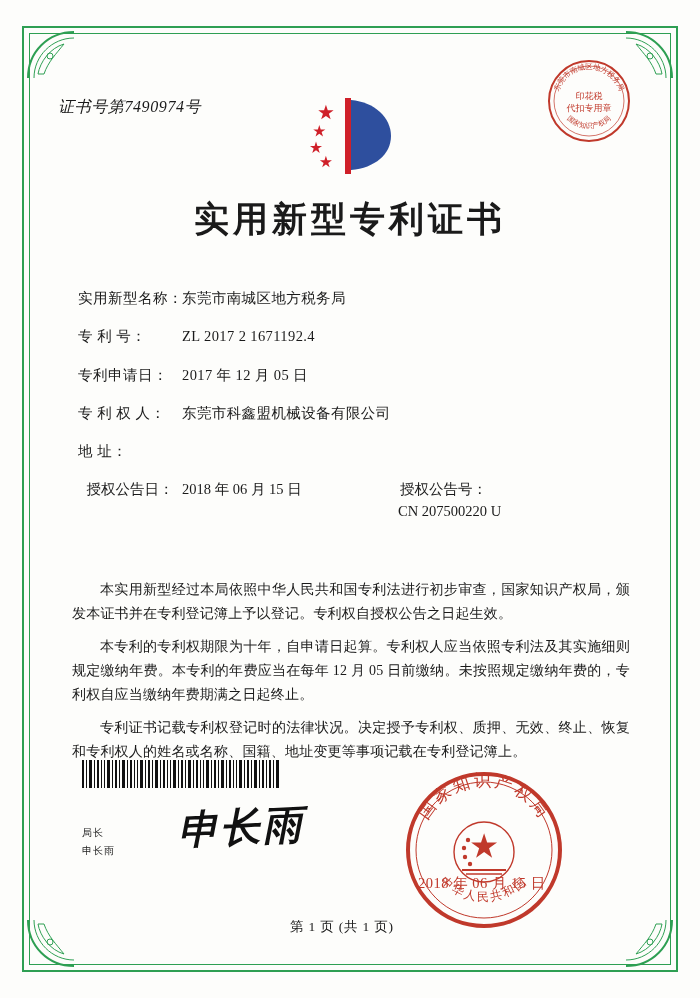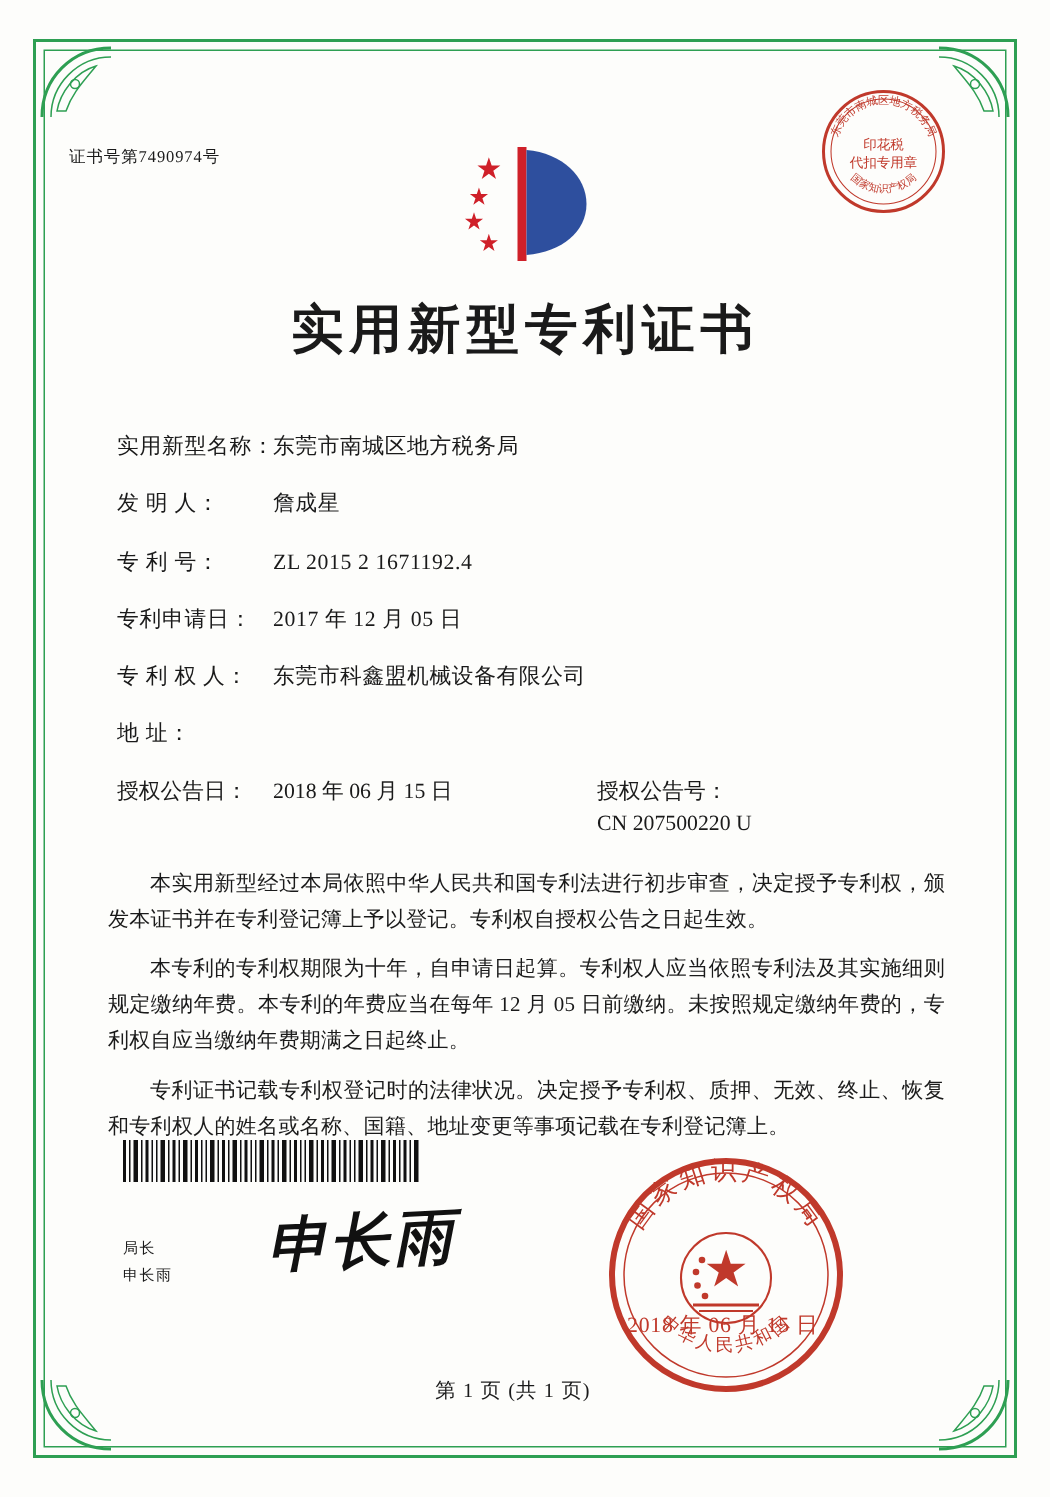--- a/index.html
+++ b/index.html
@@ -46,24 +46,25 @@
   }
   .corner svg { display: block; }
   .c-tl { left: 24px;  top: 28px; }
   .c-tr { right: 24px; top: 28px;  transform: scaleX(-1); }
   .c-bl { left: 24px;  bottom: 28px; transform: scaleY(-1); }
   .c-br { right: 24px; bottom: 28px; transform: scale(-1,-1); }
 
   
   .cert-no {
     position: absolute;
-    left: 46px; top: 97px;
-    font-size: 11px;
+    left: 58px; top: 97px;
+    font-size: 16px;
     letter-spacing: 0.6px;
     font-family: "Liberation Serif", serif;
+    font-style: italic;
   }
 
   .logo {
     position: absolute;
     left: 283px; top: 92px;
     width: 120px; height: 86px;
   }
 
   .seal-top {
     position: absolute;
@@ -110,21 +111,21 @@
     padding-left: 22px;
   }
 
   .row-two {
     display: flex;
     margin-bottom: 14px;
     font-size: 14.5px;
   }
   .row-two .col-a { width: 320px; display: flex; }
   .row-two .col-b { display: flex; flex-direction: column; }
-  .row-two .label { width: 104px; flex: 0 0 104px; white-space: nowrap; }
+  .row-two .label { width: 104px; flex: 0 0 104px; white-space: nowrap; text-align: center; }
   .row-two .col-b .label { width: auto; flex: 0 0 auto; padding-right: 12px; }
 
   
   .paragraphs {
     position: absolute;
     left: 72px; top: 578px;
     width: 558px;
     font-size: 14px;
     line-height: 1.72;
     text-align: justify;
@@ -258,28 +259,24 @@
 
   <div class="title">实用新型专利证书</div>
 
   <div class="fields">
 
     <div class="row">
       <div class="label">实用新型名称：</div>
       <div class="value">东莞市南城区地方税务局</div>
     </div>
 
-    <div class="row">
-      <div class="label">发 明 人：</div>
-      <div class="value">詹成星</div>
-    </div>
 
     <div class="row">
       <div class="label">专 利 号：</div>
-      <div class="value">ZL 2015 2 1671192.4</div>
+      <div class="value">ZL 2017 2 1671192.4</div>
     </div>
 
     <div class="row">
       <div class="label">专利申请日：</div>
       <div class="value">2017 年 12 月 05 日</div>
     </div>
 
     <div class="row">
       <div class="label">专 利 权 人：</div>
       <div class="value">东莞市科鑫盟机械设备有限公司</div>
@@ -296,21 +293,21 @@
       </div>
       <div class="col-b">
         <div class="label">授权公告号：</div>
         <div class="value">CN 207500220 U</div>
       </div>
     </div>
 
   </div>
 
   <div class="paragraphs">
-    <p>本实用新型经过本局依照中华人民共和国专利法进行初步审查，决定授予专利权，颁发本证书并在专利登记簿上予以登记。专利权自授权公告之日起生效。</p>
+    <p>本实用新型经过本局依照中华人民共和国专利法进行初步审查，国家知识产权局，颁发本证书并在专利登记簿上予以登记。专利权自授权公告之日起生效。</p>
     <p>本专利的专利权期限为十年，自申请日起算。专利权人应当依照专利法及其实施细则规定缴纳年费。本专利的年费应当在每年 12 月 05 日前缴纳。未按照规定缴纳年费的，专利权自应当缴纳年费期满之日起终止。</p>
     <p>专利证书记载专利权登记时的法律状况。决定授予专利权、质押、无效、终止、恢复和专利权人的姓名或名称、国籍、地址变更等事项记载在专利登记簿上。</p>
   </div>
 
   <div class="barcode">
     <svg width="200" height="28" viewBox="0 0 200 28">
       <g fill="#111">
         <rect x="0" y="0" width="2" height="28"></rect>
           <rect x="4" y="0" width="1" height="28"></rect>
         <rect x="7" y="0" width="3" height="28"></rect>

